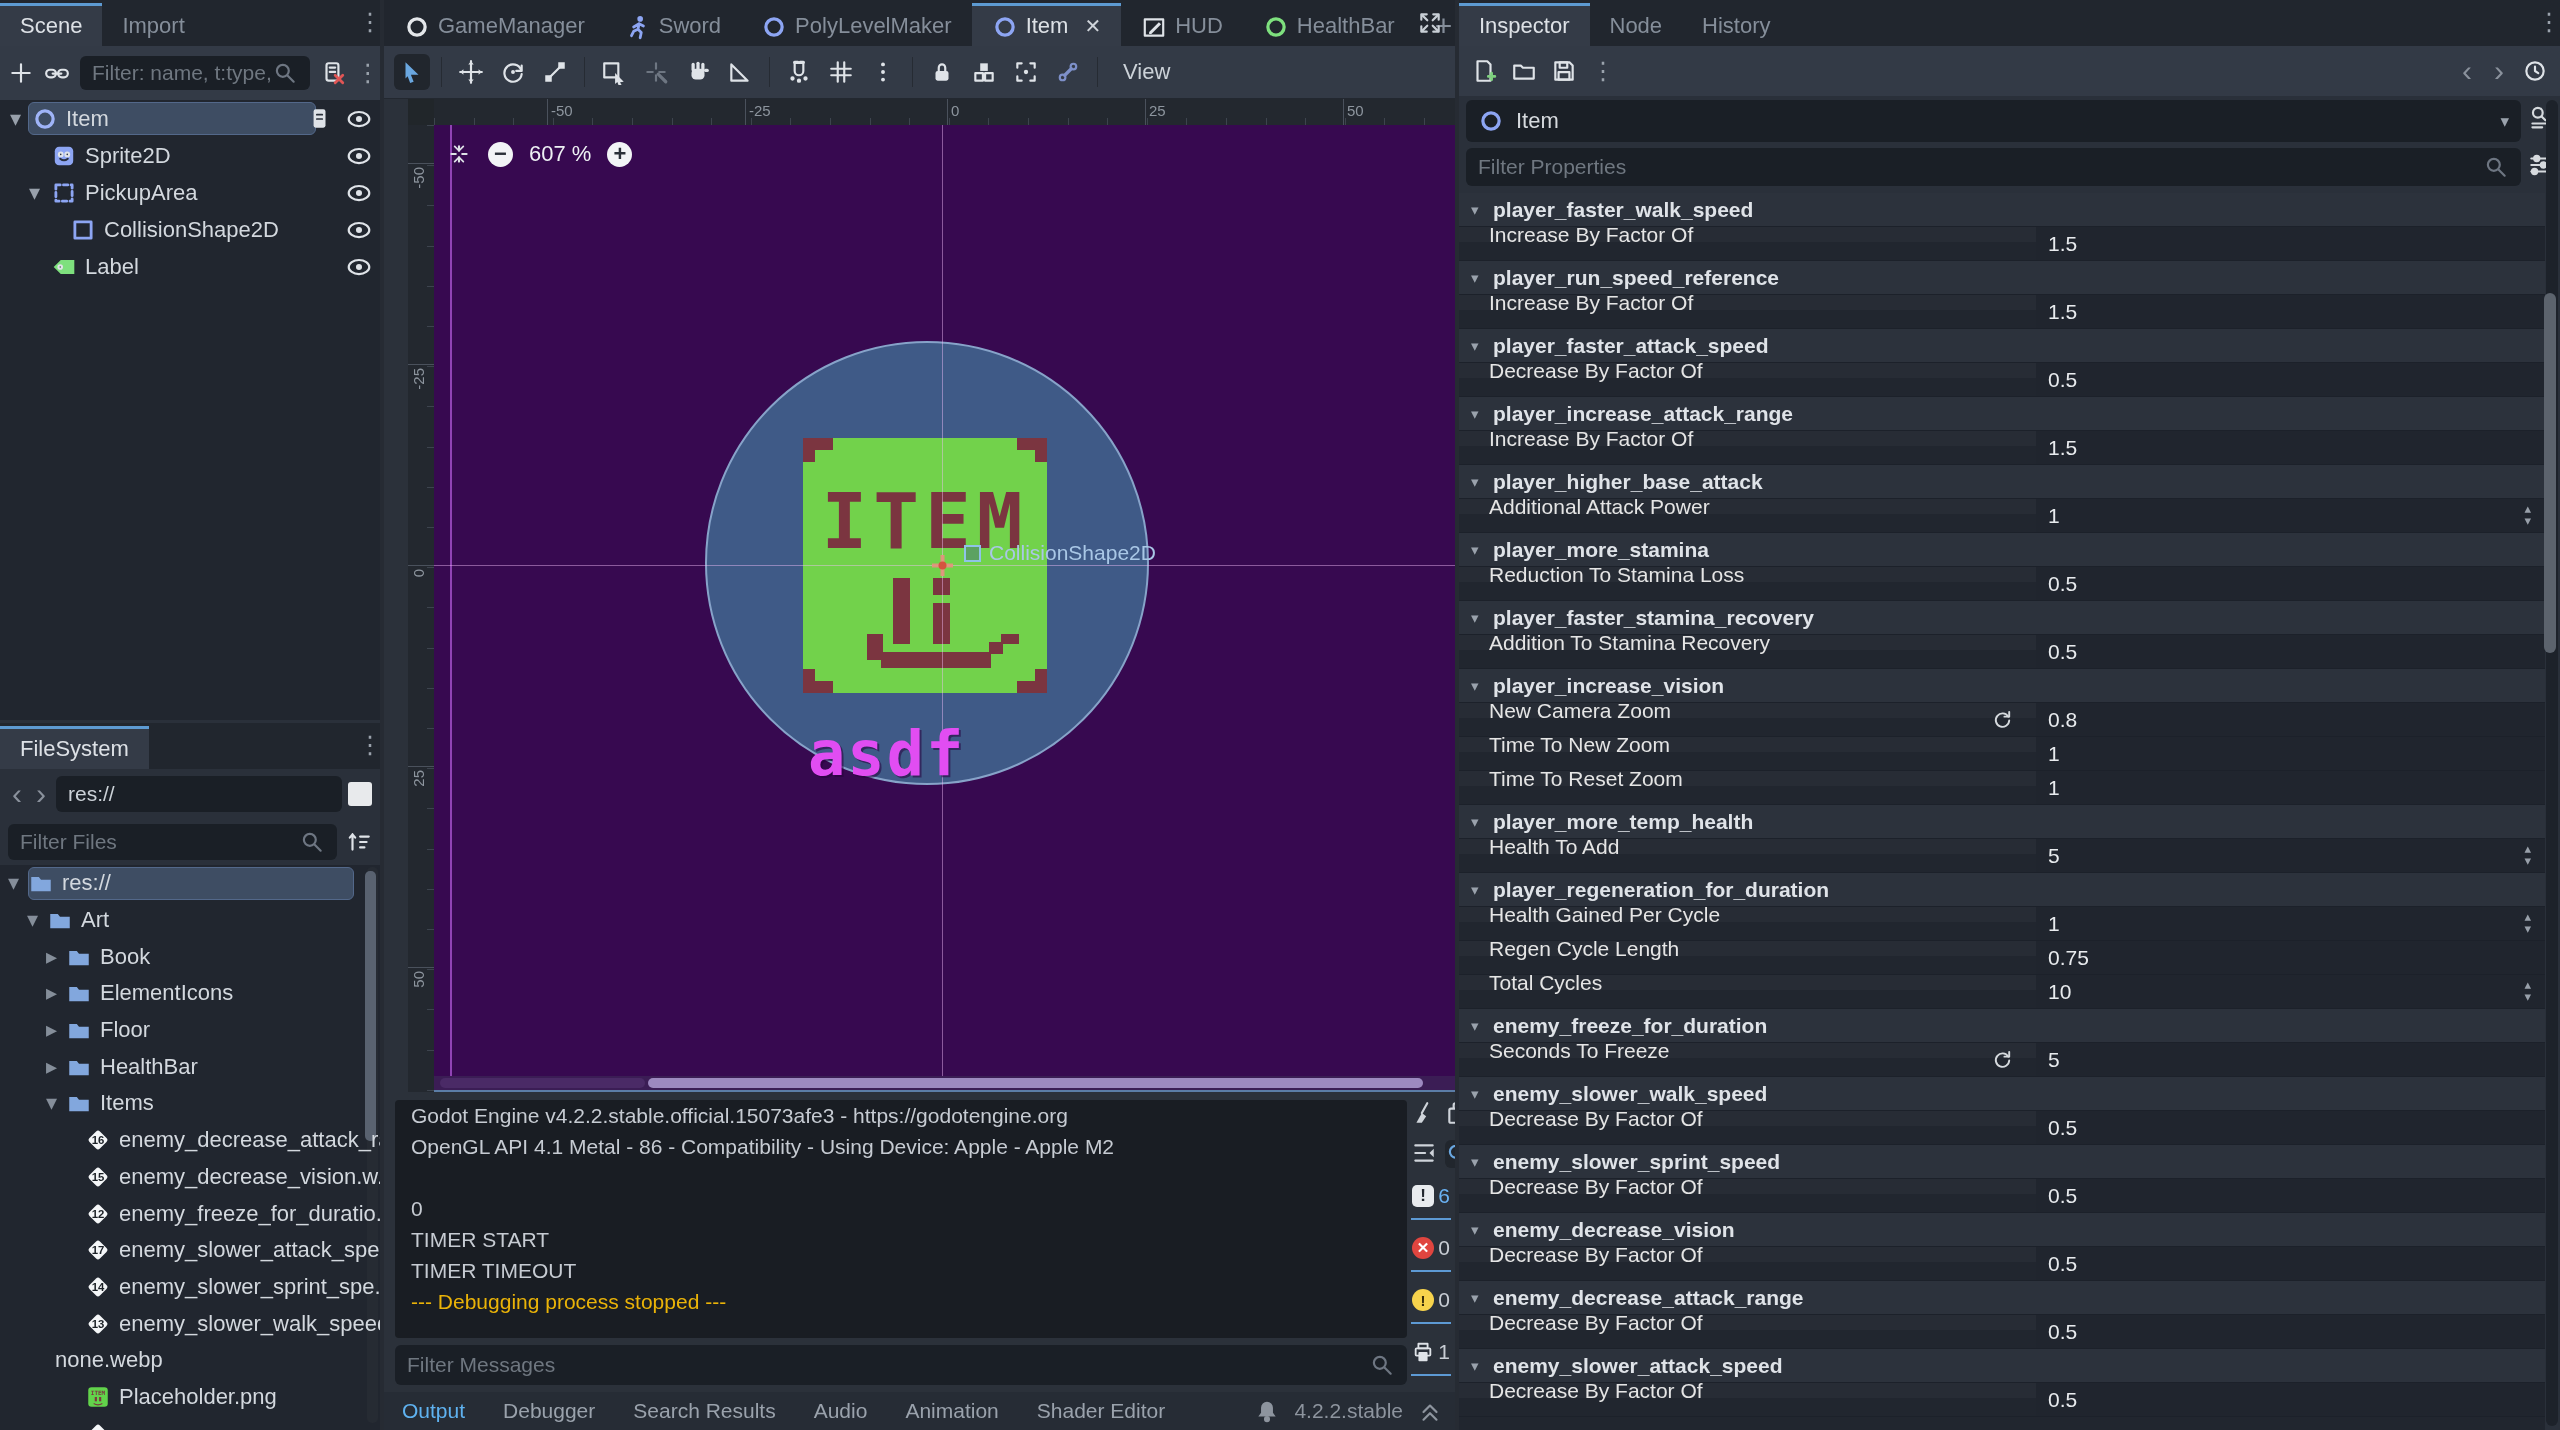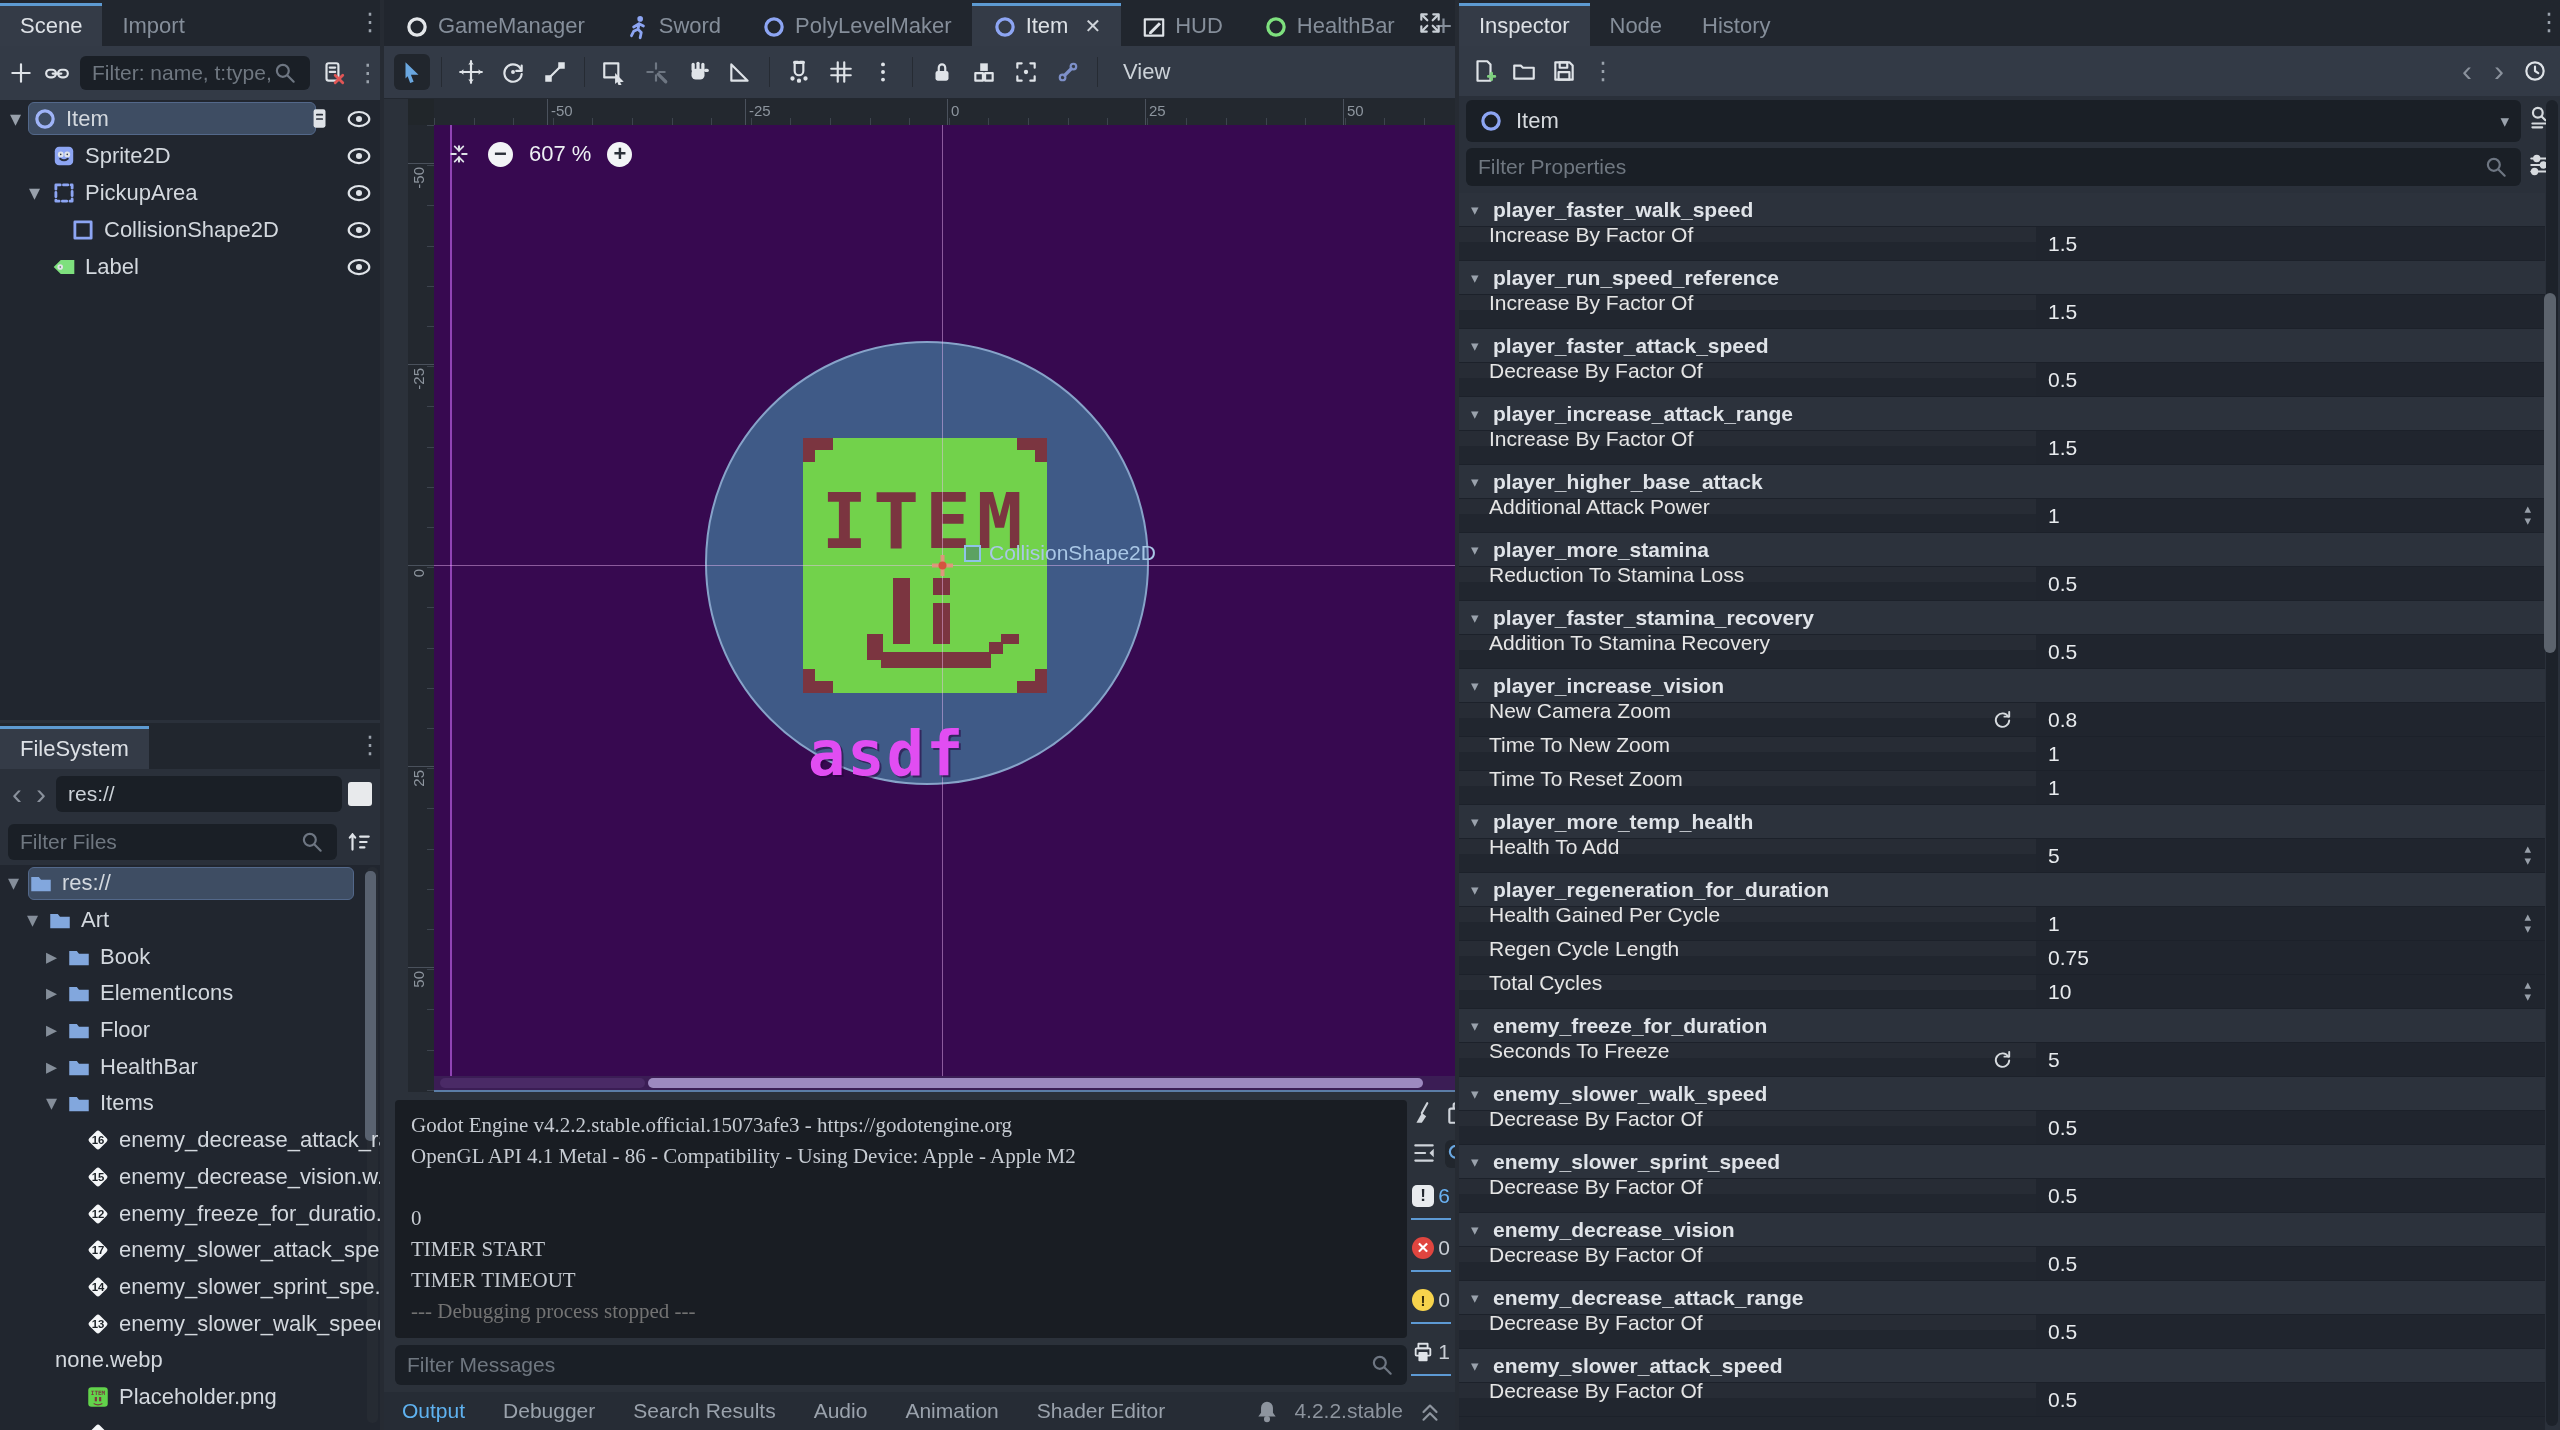--- a/index.html
+++ b/index.html
@@ -75,22 +75,22 @@
   #node-label-asdf { position:absolute; left:374px; top:592px; font-family:"DejaVu Sans Mono",monospace; font-weight:bold; font-size:62px; color:#e14df2; letter-spacing:2px; text-shadow:2px 2px 0 rgba(40,0,60,.55); }
   #zoombar { position:absolute; left:12px; top:16px; display:flex; align-items:center; gap:16px; }
   .zoomcircle { width:25px; height:25px; border-radius:50%; background:#f2f4f6; color:#2a3038; display:flex; align-items:center; justify-content:center; font-size:22px; font-weight:bold; line-height:0; }
   #zoom-label { font-size:22px; color:#eef1f4; }
   #vp-hscroll { position:absolute; left:0; right:12px; bottom:0; height:14px; background:#3b1d55; }
   #vp-hthumb { position:absolute; left:214px; width:775px; top:2px; height:10px; background:#9d89c0; border-radius:5px; }
   #vp-htrack2 { position:absolute; left:6px; width:205px; top:2px; height:10px; background:#4a2a66; border-radius:5px; }
 
   
   #output-panel { position:absolute; left:0; top:1092px; width:1071px; height:338px; background:#2b313a; }
-  #log-box { position:absolute; left:11px; top:8px; width:1012px; height:238px; background:#191d23; border-radius:4px; padding:10px 16px; font-family:Liberation Serif, serif; font-size:21px; line-height:31px; color:#c6cbd2; white-space:pre; }
-  .log-dim { color:#737373; }
+  #log-box { position:absolute; left:11px; top:8px; width:1012px; height:238px; background:#191d23; border-radius:4px; padding:0 16px; font-family:Liberation Sans, sans-serif; font-size:21px; line-height:31px; color:#c6cbd2; white-space:pre; }
+  .log-dim { color:#eab308; }
   #out-rail { position:absolute; left:1027px; top:8px; width:40px; height:320px; }
   .rail-icons { display:flex; gap:8px; color:#cfd4da; }
   .badge { width:40px; height:40px; margin-top:12px; display:flex; align-items:center; justify-content:space-between; border-bottom:2px solid #5d9ad4; padding:0 1px 6px 1px; }
   .badge .cnt { font-size:21px; color:#c8cdd4; }
   .badge .cnt.blue { color:#6ab2f3; }
   .bsq { width:22px; height:22px; border-radius:5px; background:#e8ebee; color:#22272e; font-weight:bold; font-size:17px; display:flex; align-items:center; justify-content:center; }
   .bcirc { width:22px; height:22px; border-radius:50%; display:flex; align-items:center; justify-content:center; font-weight:bold; font-size:15px; }
   .bcirc.err { background:#e0453f; color:#fff; }
   .bcirc.warn { background:#f7d34c; color:#33290a; }
   #out-filter { position:absolute; left:11px; top:253px; width:1012px; height:40px; }

